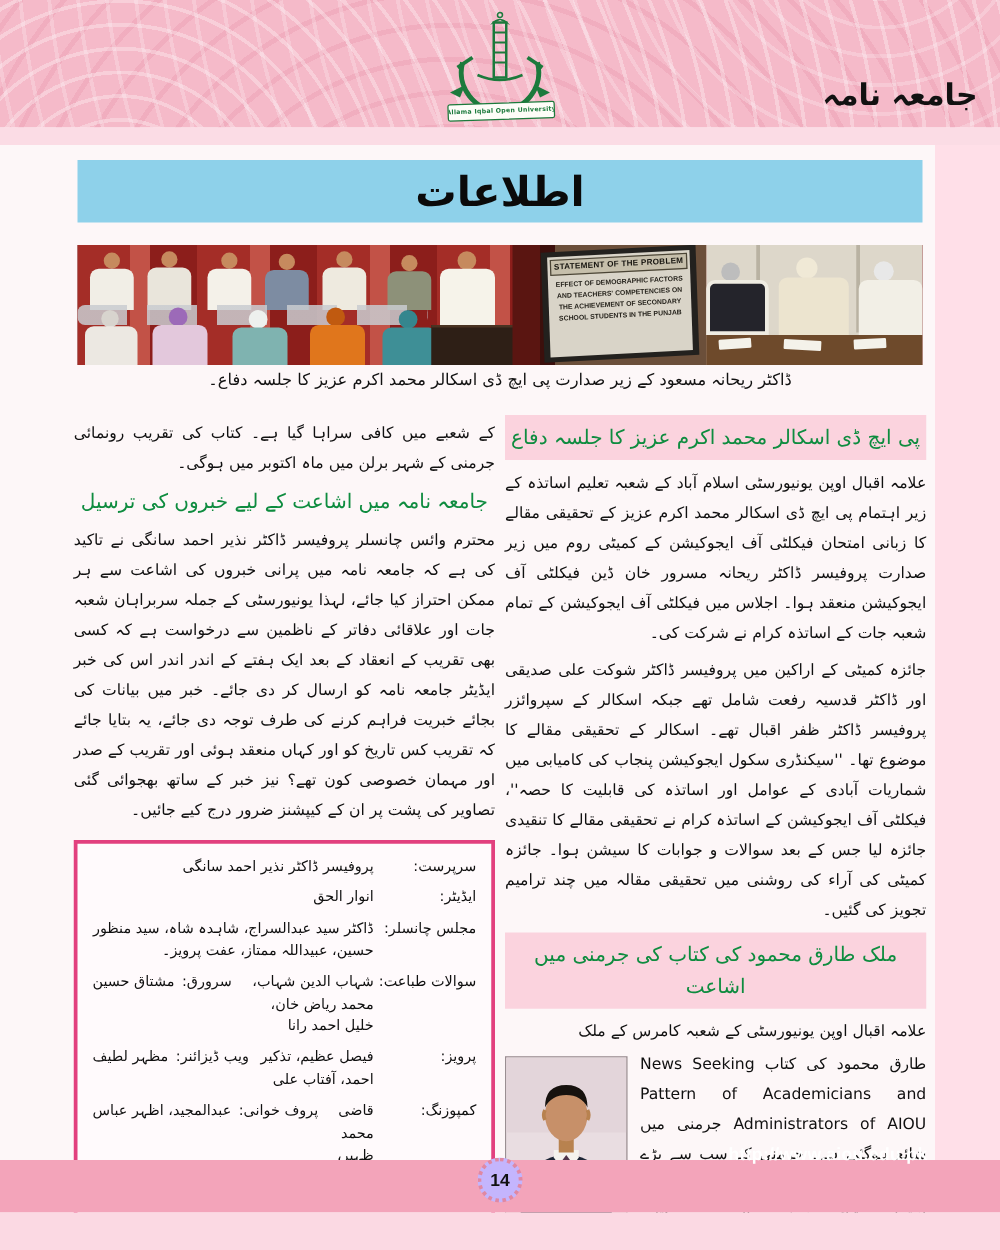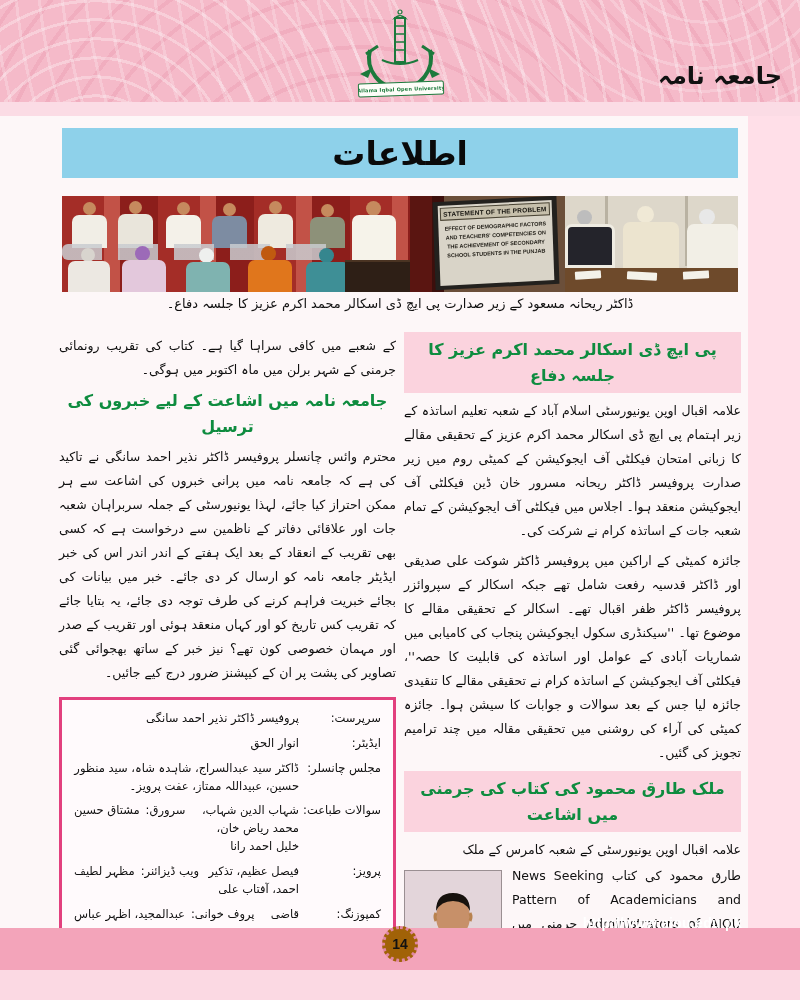--- a/index.html
+++ b/index.html
@@ -87,21 +87,21 @@
 
   
   .col{position:absolute;direction:rtl;z-index:1;}
   .col-right{left:404px;top:328px;width:337px;}
   .col-left{left:59px;top:334px;width:337px;}
   .urdu{
     font-size:12.5px;line-height:1.92;text-align:justify;color:#101010;
     margin:0 0 6px 0;
   }
   .heading{
-    color:#0e8c3f;font-weight:bold;font-size:16px;text-align:center;
+    color:#0e8c3f;font-weight:normal;font-size:16px;text-align:center;
     margin:4px 0 6px 0;line-height:1.6;
   }
   .heading.pinkbg{background:#fbd3de;padding:5px 4px;}
 
   
   .wrap{overflow:visible;}
   .portrait{
     float:left;width:98px;height:132px;margin:6px 10px 4px 0;
     border:1px solid #9a8f92;background:#e9dde1;box-sizing:border-box;
   }
@@ -118,21 +118,21 @@
   .edit-value{flex:1;color:#101010;}
   .edit-label2{margin-right:8px;color:#101010;white-space:nowrap;}
   .edit-value2{margin-right:6px;color:#101010;white-space:nowrap;}
   .vc-line{display:block;}
 
   
   .footer-band{position:absolute;top:928px;left:0;width:800px;height:42px;background:#f3a4ba;z-index:5;}
   .footer-understrip{position:absolute;top:970px;left:0;width:800px;height:30px;background:#fbd9e3;z-index:5;}
   .page-circle{
     position:absolute;top:926px;left:382px;width:30px;height:30px;z-index:6;
-    background:#a16207;border-radius:50%;border:3px dotted #e088a3;
+    background:#c4b5fd;border-radius:50%;border:3px dotted #e088a3;
     display:flex;align-items:center;justify-content:center;
     font-size:14px;font-weight:bold;color:#111;
     font-family:"Liberation Sans",sans-serif;
   }
   .site-url{
     position:absolute;top:915px;right:58px;z-index:6;
     color:#ffffff;font-weight:bold;font-size:14px;letter-spacing:.3px;
     font-family:"Liberation Sans",sans-serif;
   }
 </style>

